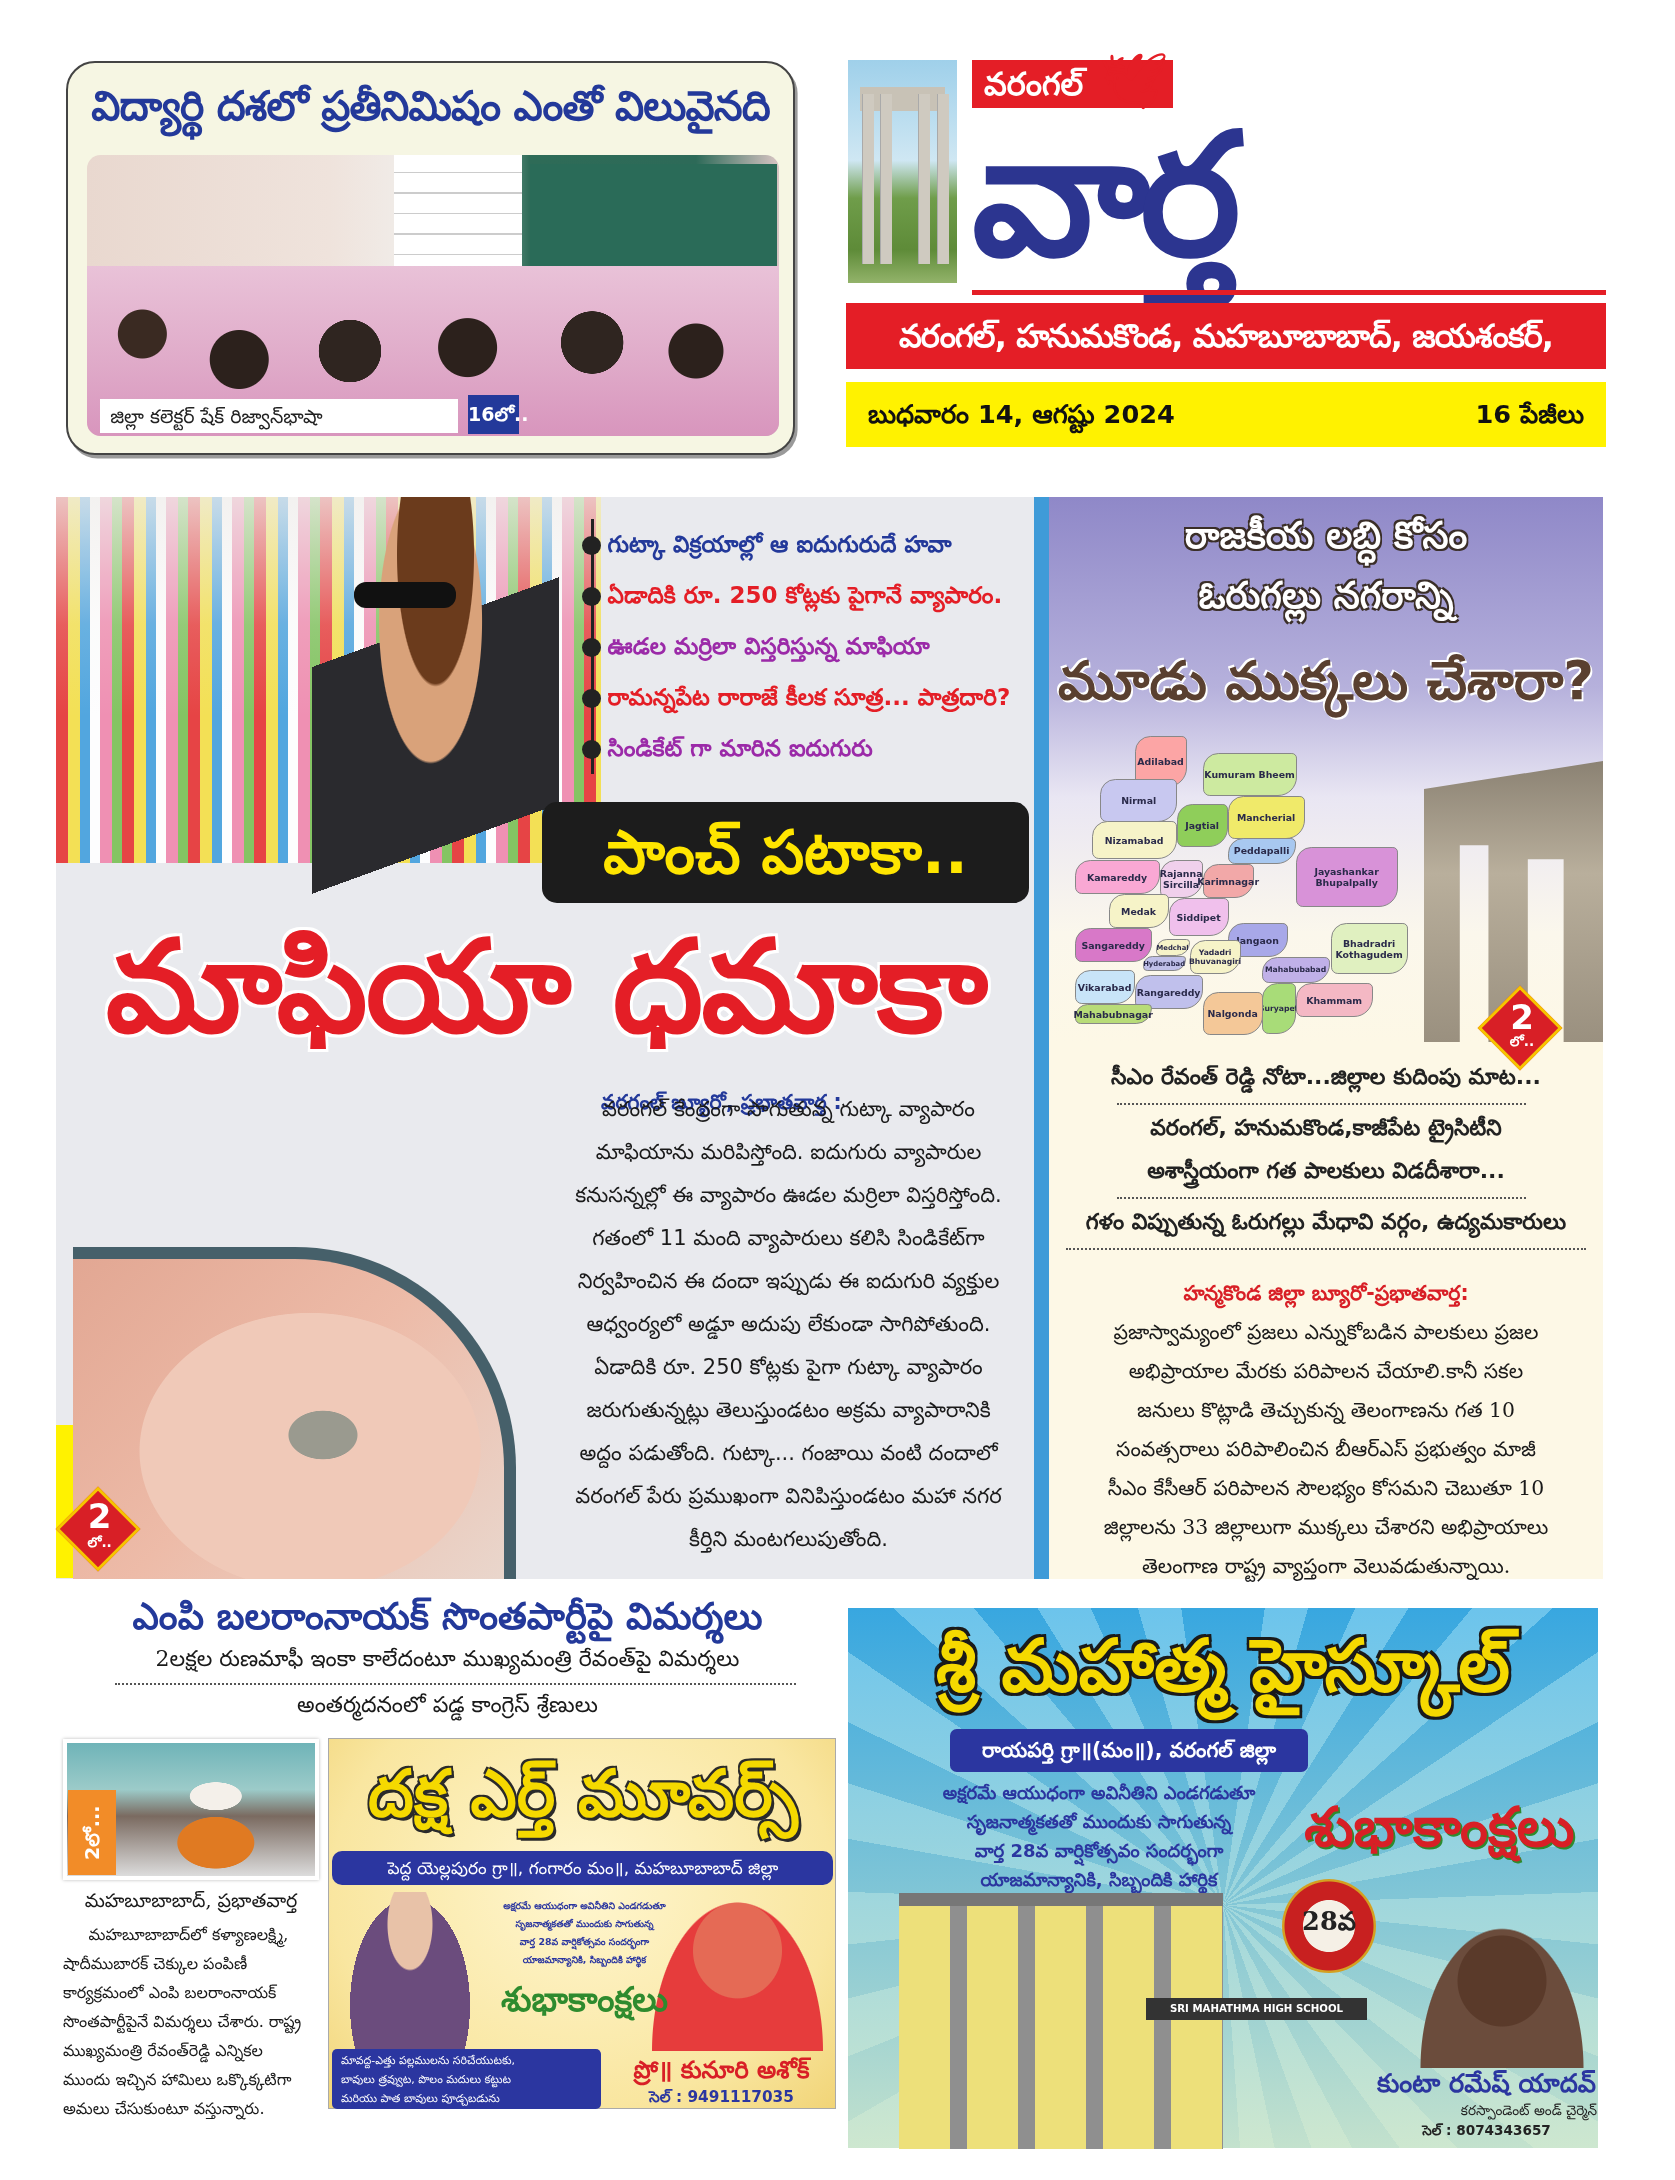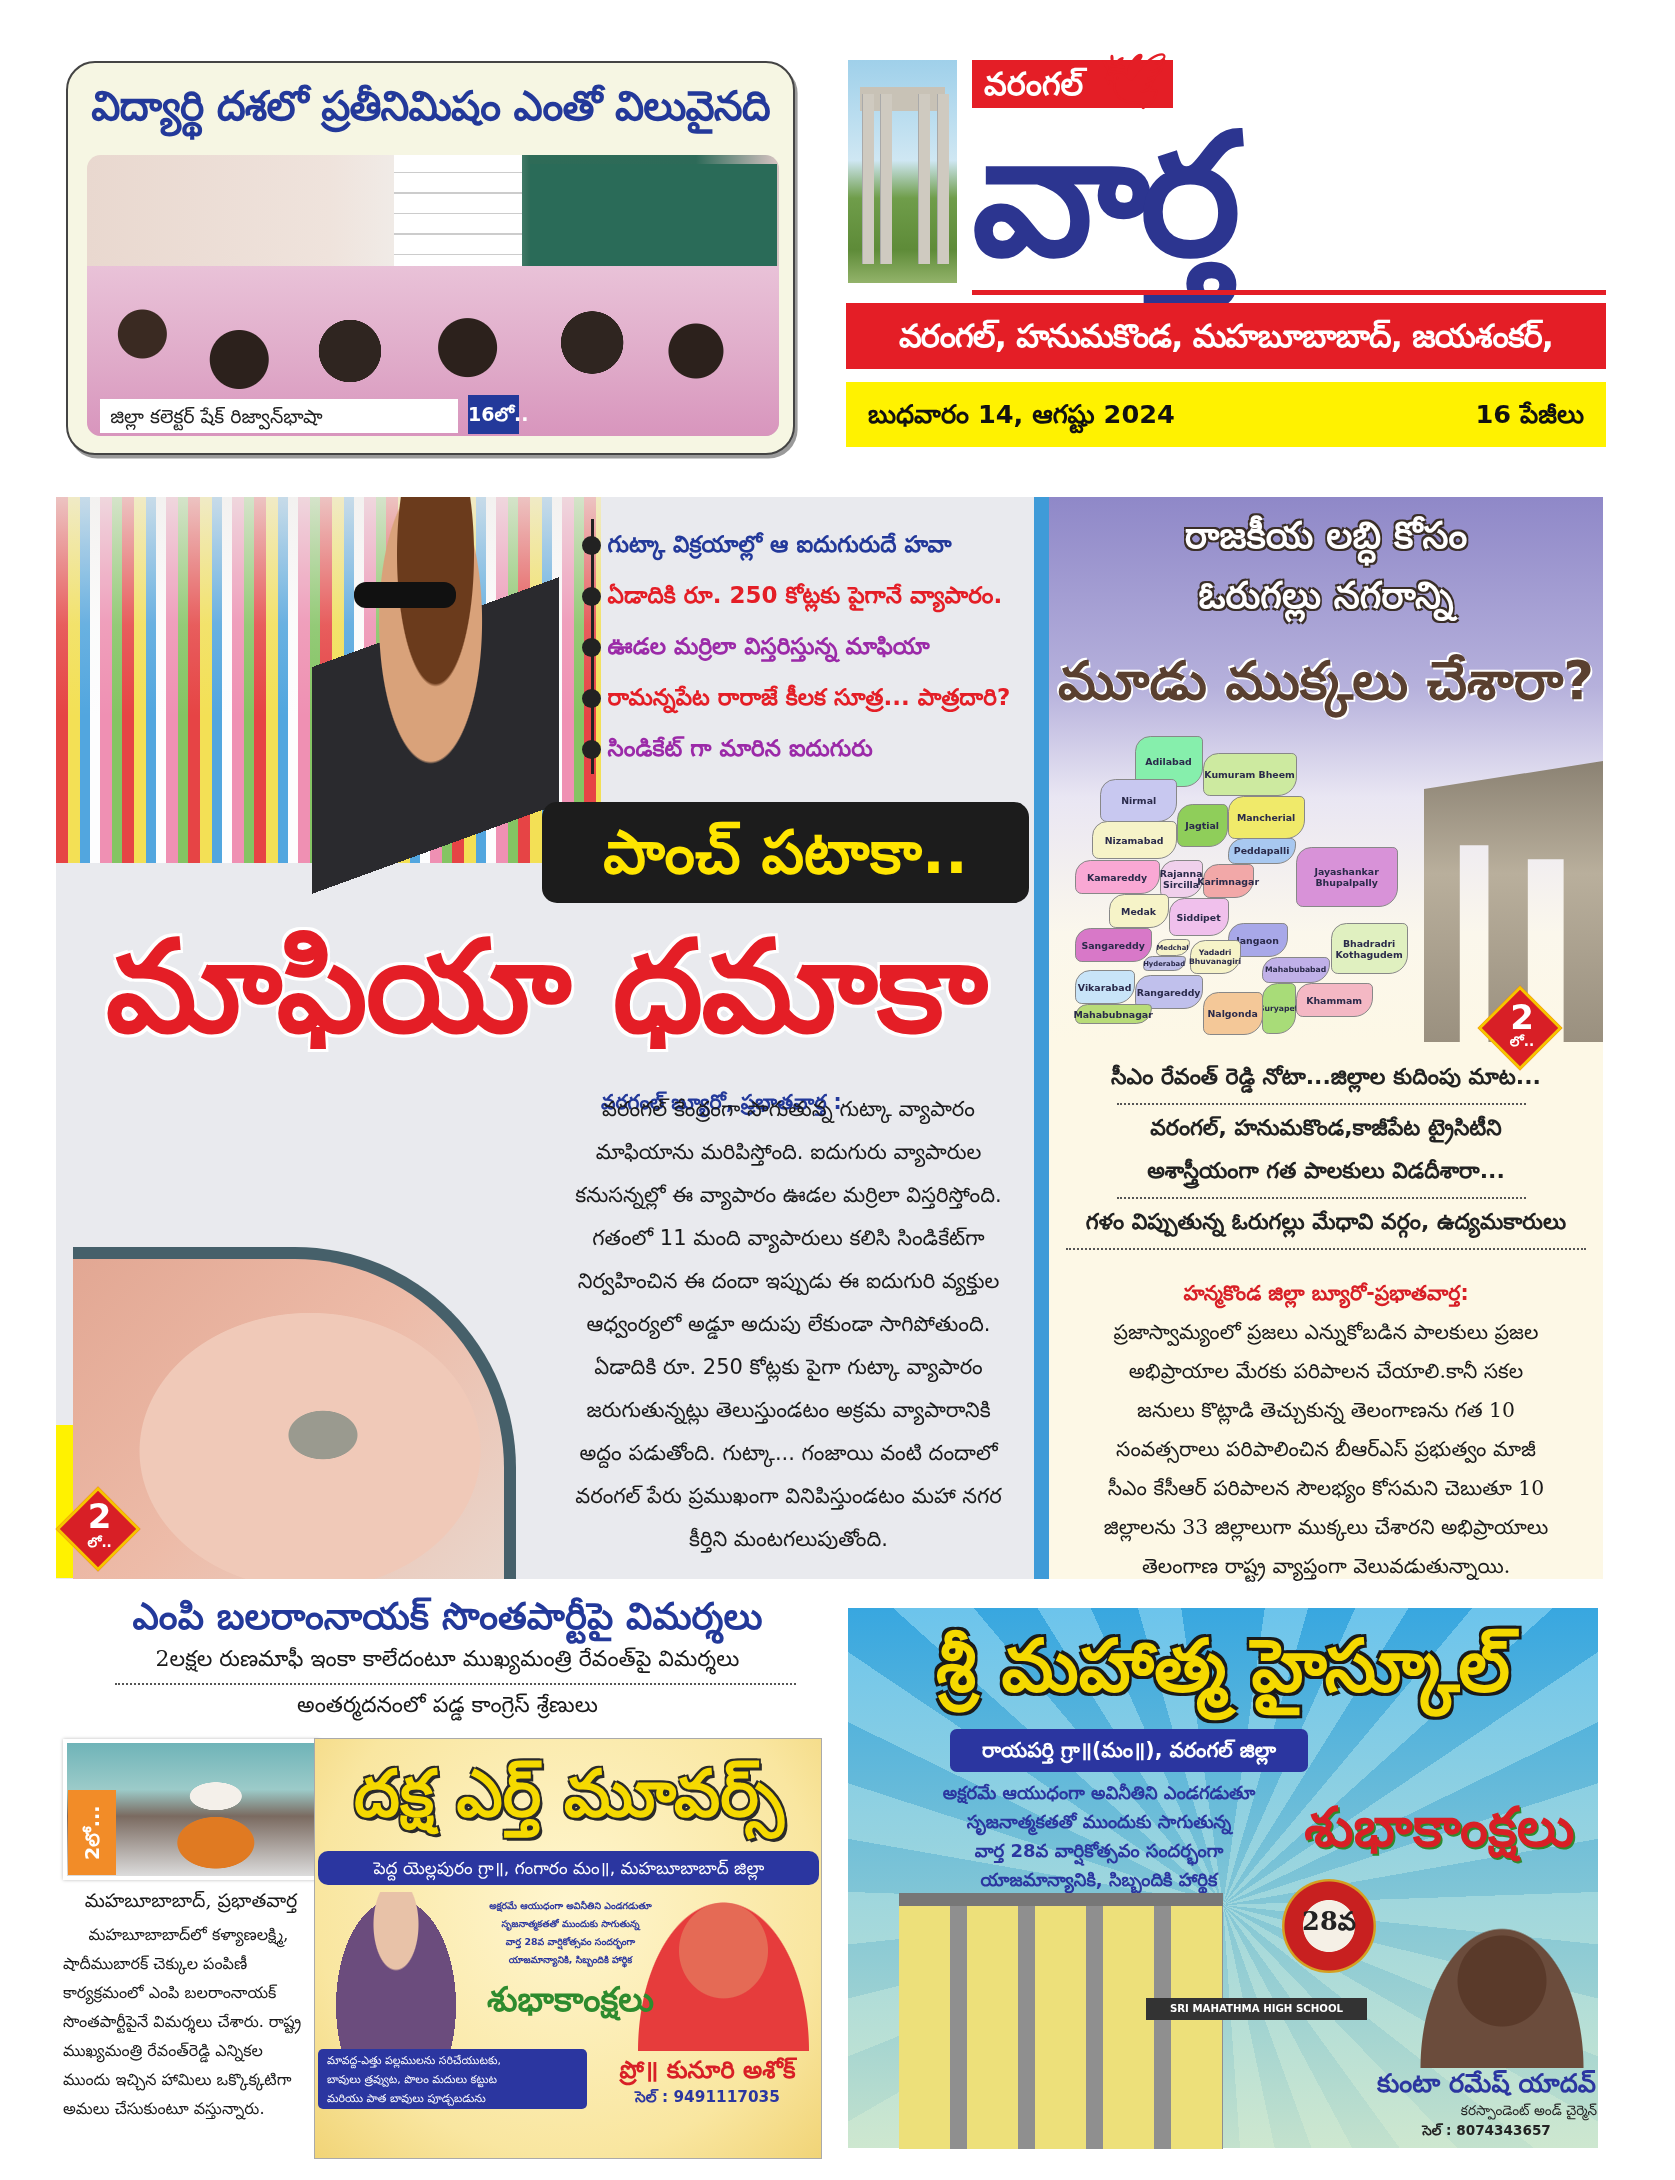--- a/index.html
+++ b/index.html
@@ -191,21 +191,21 @@
       radial-gradient(ellipse at 60% 75%, #e07a22 0 38px, transparent 39px),
       linear-gradient(180deg, #6fb4b8 0%, #9ccbc9 35%, #7a6a60 55%, #dcdcdc 100%);
   }
   .mp-photo .tag { position: absolute; left: 5.1px; top: 51px; width: 48px; height: 85px; background: #f28c28; color: #fff; font-weight: bold; font-size: 19px; writing-mode: vertical-rl; transform: rotate(180deg); text-align: center; line-height: 48px; }
   .mp-dateline { position: absolute; left: 63px; top: 1889px; width: 256px; text-align: center; font-size: 19px; font-family: "DejaVu Serif", serif; }
   .mp-body { position: absolute; left: 63px; top: 1920px; width: 256px; font-size: 16px; line-height: 29px; font-family: "DejaVu Serif", serif; text-align: justify; }
   .mp-body p { white-space: nowrap; overflow: hidden; }
 
   
   .ad1 {
-    position: absolute; left: 314px; top: 1738px; width: 508px; height: 421px;
+    position: absolute; left: 328px; top: 1738px; width: 508px; height: 371px;
     background: radial-gradient(ellipse at 50% 40%, #fff6cf 0%, #f9e6a0 70%, #f1d477 100%);
     border: 1.7px solid #aaa;
     padding-left: 9px;
   }
   .ad1-title { position: absolute; left: 0; top: 17px; width: 508px; text-align: center; font-weight: bold; font-size: 65px; color: #f5d900; text-shadow: 2.6px 2.6px 0 #2a2a2a, -1.7px -1.7px 0 #2a2a2a, 1.7px -1.7px 0 #2a2a2a, -1.7px 1.7px 0 #2a2a2a; }
   .ad1-addr { position: absolute; left: 3.4px; top: 112px; width: 501px; height: 34px; background: #2b36a0; color: #fff; border-radius: 10px; font-size: 17px; line-height: 34px; text-align: center; }
   .ad1-msg { position: absolute; left: 145px; top: 158px; width: 221px; text-align: center; font-size: 9.4px; line-height: 18px; color: #2b36a0; font-weight: bold; }
   .ad1-wish { position: absolute; left: 145px; top: 240px; width: 221px; text-align: center; font-size: 34px; color: #2e8b2e; font-weight: bold; }
   .ad1-child { position: absolute; left: 17px; top: 153px; width: 128px; height: 162px;
     background: radial-gradient(ellipse at 50% 20%, #e8c2a8 0 22px, transparent 23px), radial-gradient(ellipse at 50% 70%, #6b4c7d 0 60px, transparent 60px); }
@@ -307,21 +307,21 @@
   </div>
 </div>
 
 <div class="side">
   <div class="side-top"></div>
   <div class="side-kicker" style="top:17px">రాజకీయ లబ్ధి కోసం</div>
   <div class="side-kicker" style="top:77px">ఓరుగల్లు నగరాన్ని</div>
   <div class="side-headline">మూడు ముక్కలు చేశారా?</div>
 
   <div class="map">
-    <div class="d" style="left:60px;top:0;width:68px;height:51px;background:#86efac">Adilabad</div>
+    <div class="d" style="left:60px;top:0;width:52px;height:51px;background:#fca5a5">Adilabad</div>
     <div class="d" style="left:128px;top:17px;width:94px;height:43px;background:#cdeaa0">Kumuram Bheem</div>
     <div class="d" style="left:25.6px;top:43px;width:77px;height:43px;background:#c8c8f0">Nirmal</div>
     <div class="d" style="left:153px;top:60px;width:77px;height:43px;background:#f0ea6a">Mancherial</div>
     <div class="d" style="left:102px;top:68px;width:51px;height:43px;background:#8fce5a">Jagtial</div>
     <div class="d" style="left:17px;top:85px;width:85px;height:38px;background:#f6f3c8">Nizamabad</div>
     <div class="d" style="left:153px;top:102px;width:68px;height:25.6px;background:#a8c8f0">Peddapalli</div>
     <div class="d" style="left:0;top:124px;width:85px;height:34px;background:#f9a8d4">Kamareddy</div>
     <div class="d" style="left:85px;top:124px;width:43px;height:38px;background:#f0d0ec">Rajanna Sircilla</div>
     <div class="d" style="left:128px;top:128px;width:51px;height:34px;background:#f2a8a8">Karimnagar</div>
     <div class="d" style="left:221px;top:111px;width:102px;height:60px;background:#d892d8">Jayashankar Bhupalpally</div>

